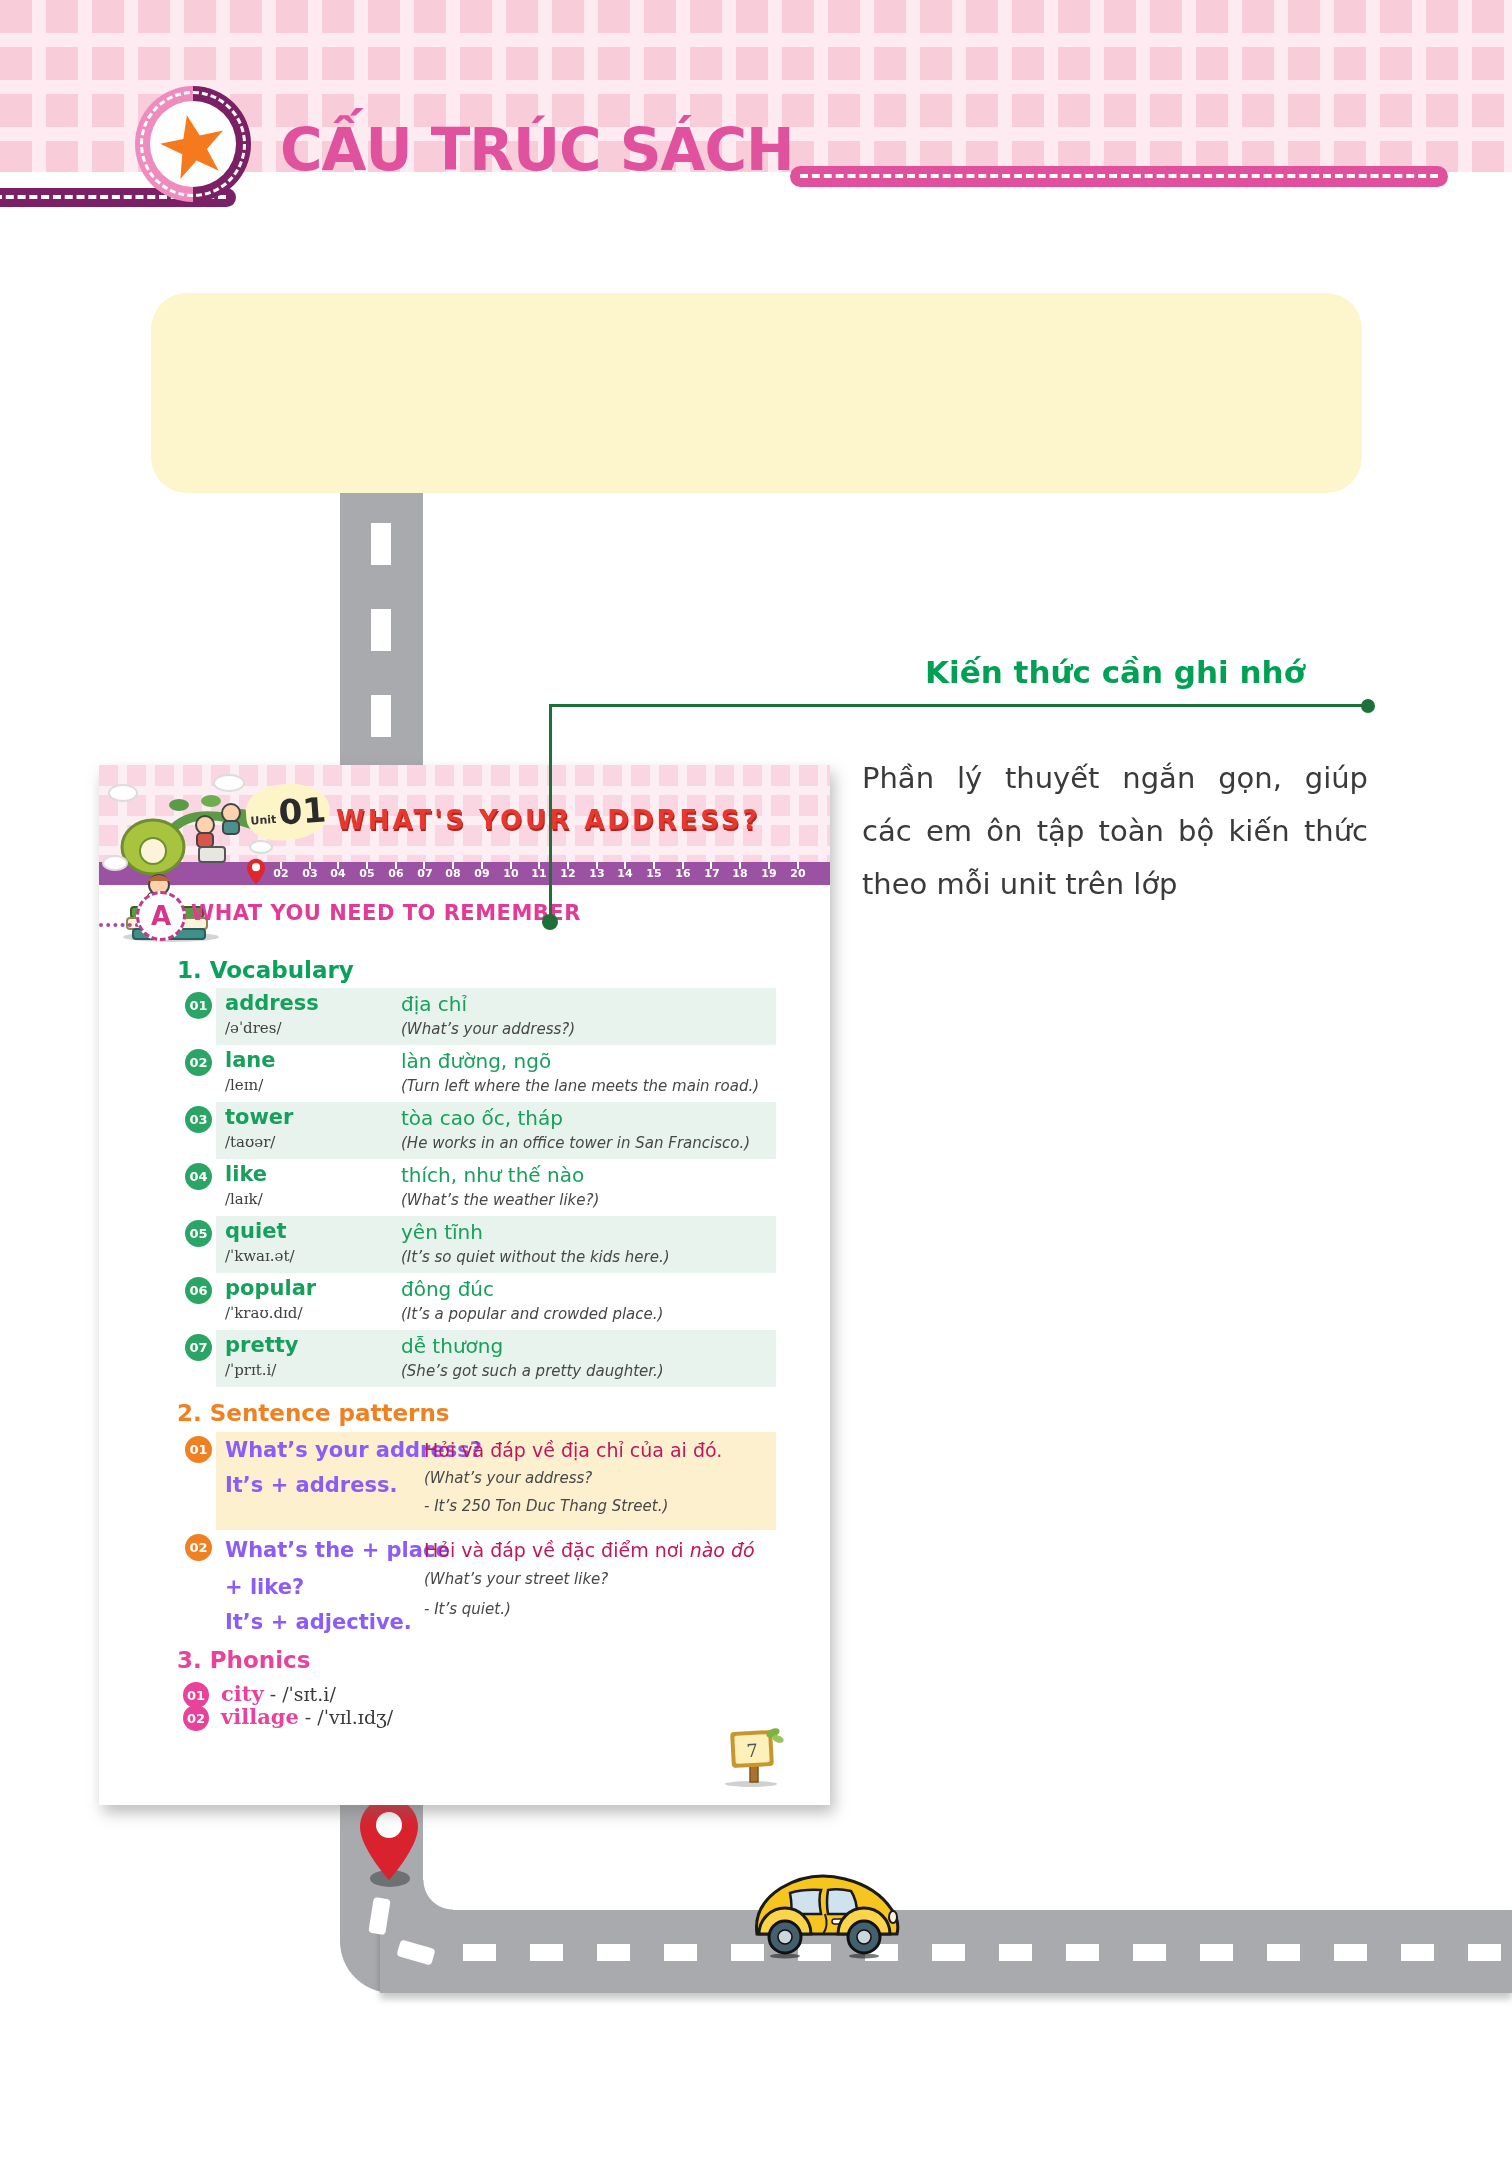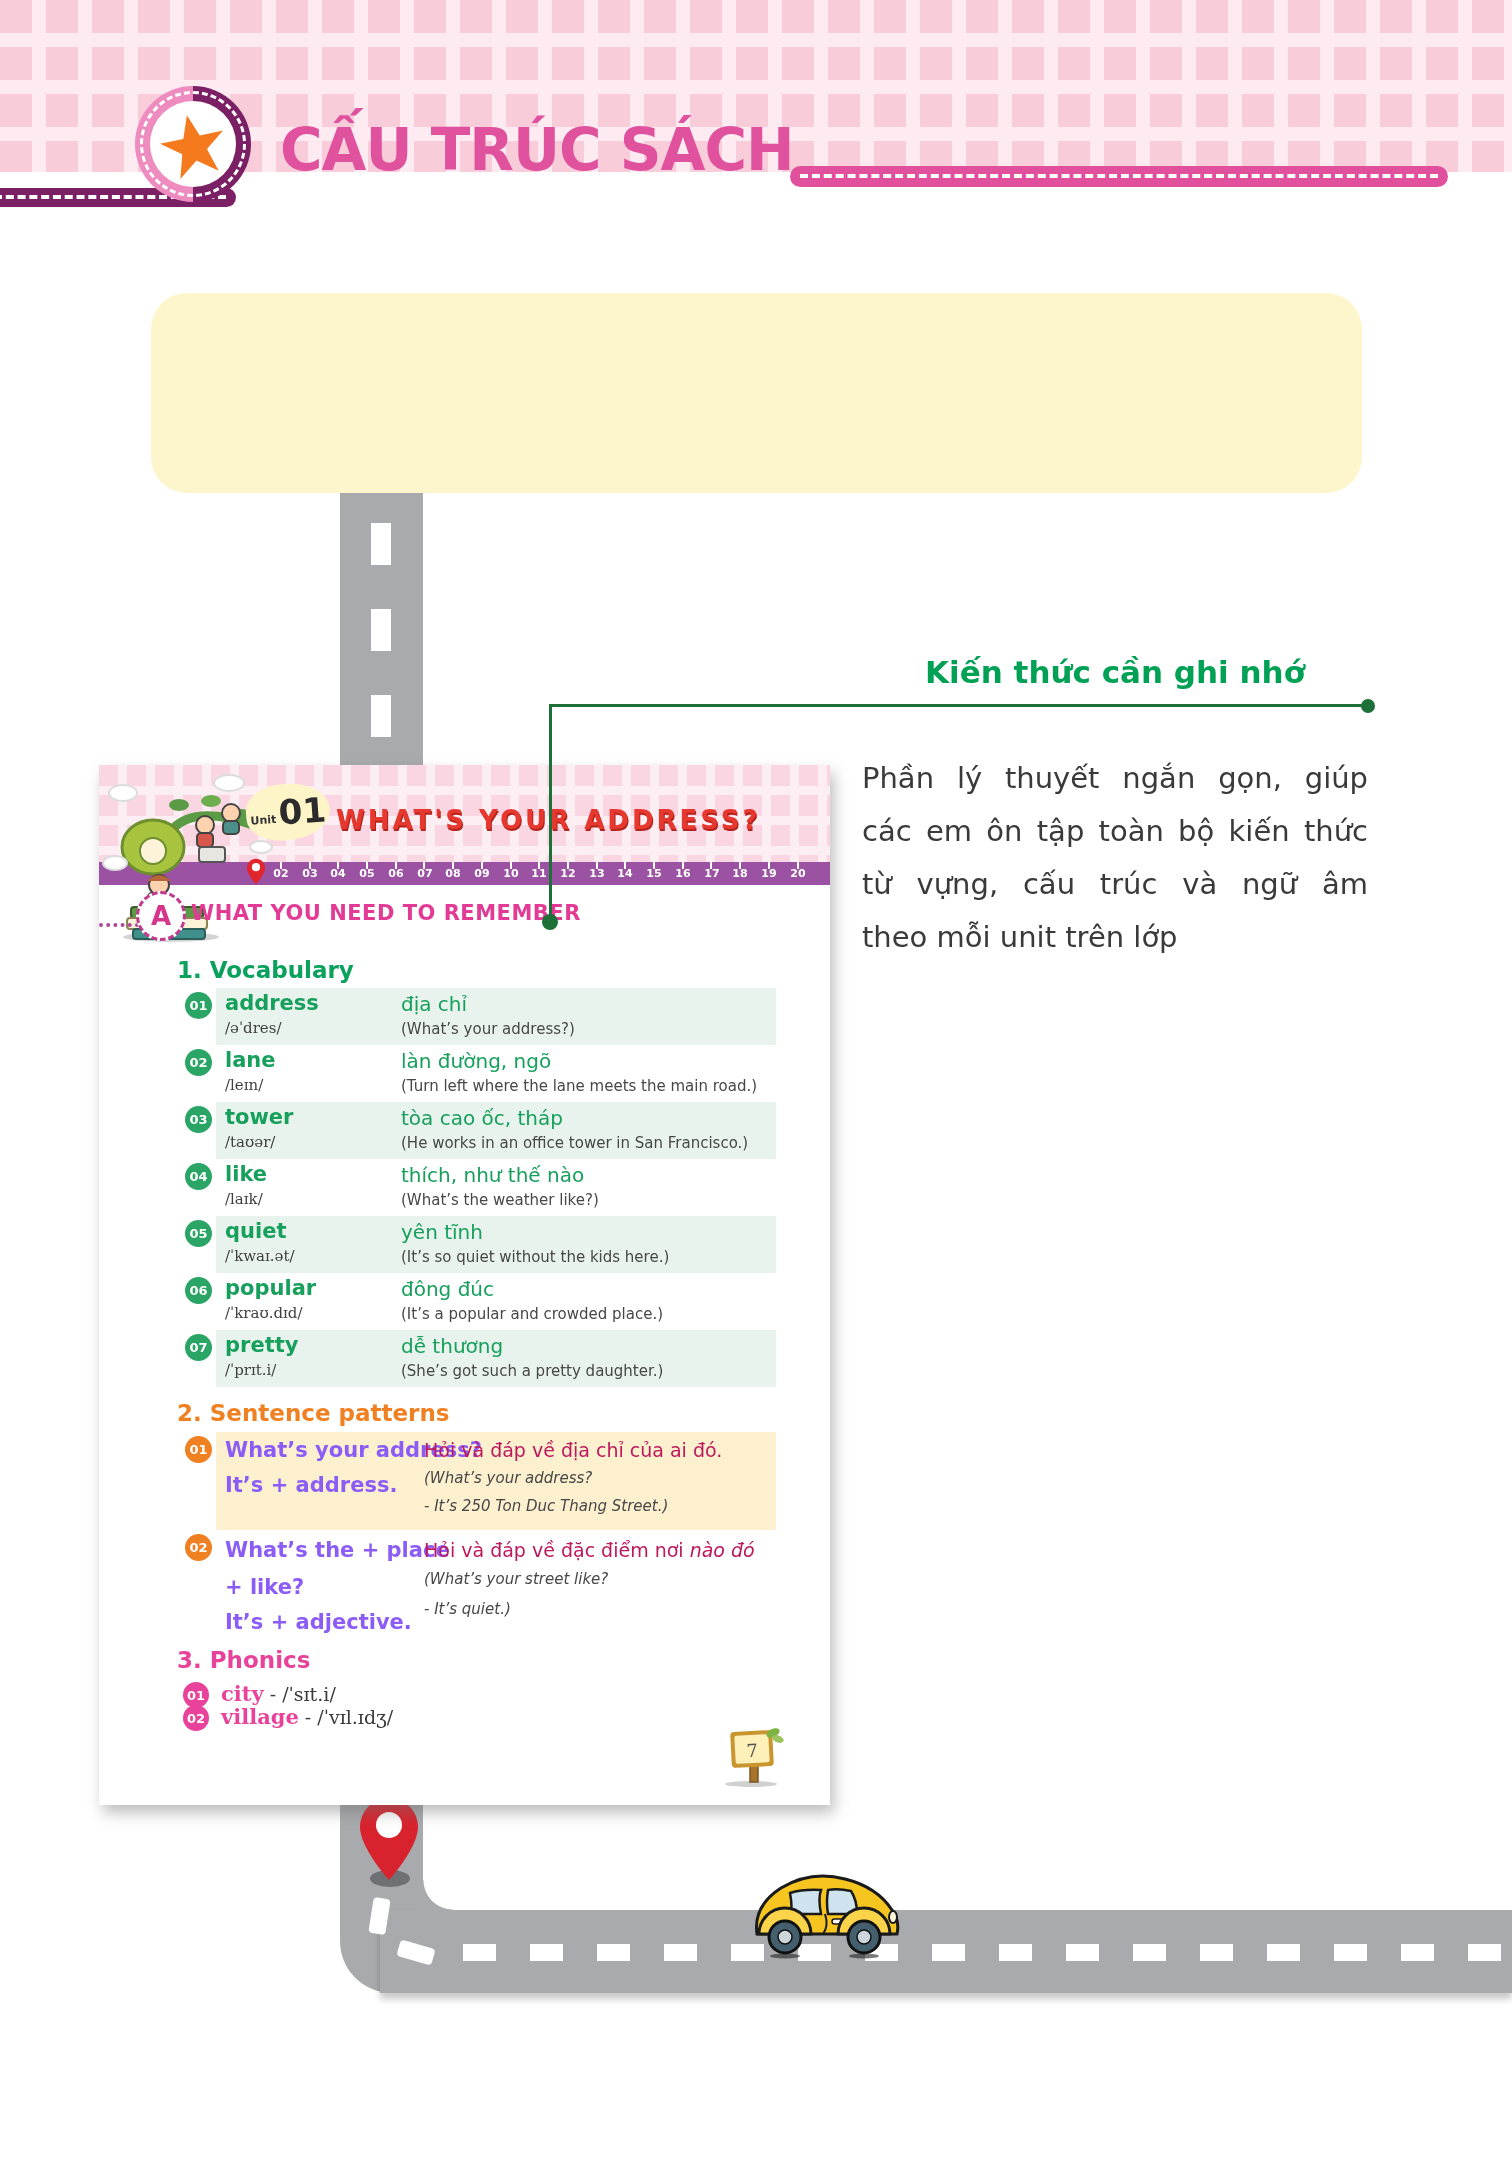--- a/index.html
+++ b/index.html
@@ -83,21 +83,21 @@
 
   .vrow{position:absolute;left:117px;width:560px;height:57px;}
   .vrow.mint{background:#e8f3ed;}
   .badge{position:absolute;left:-31px;top:4px;width:27px;height:27px;border-radius:50%;
     display:flex;align-items:center;justify-content:center;font-size:13px;font-weight:bold;color:#fff;}
   .badge.green{background:#2aa566;}
   .badge.orange{background:#f08122;}
   .vword{position:absolute;left:9px;top:3px;font-size:21px;font-weight:bold;color:#16a05c;}
   .vipa{position:absolute;left:9px;top:31px;font-size:15px;color:#3f3f3f;font-family:"DejaVu Serif","Liberation Serif",serif;}
   .vmean{position:absolute;left:185px;top:4px;font-size:20px;color:#16a05c;}
-  .vex{position:absolute;left:185px;top:32px;font-size:15px;color:#474747;}
+  .vex{position:absolute;left:185px;top:32px;font-size:15px;font-style:italic;color:#474747;}
 
   .sprow{position:absolute;left:117px;width:560px;}
   .sprow.cream{background:#fcf0cf;}
   .spl{position:absolute;left:9px;font-size:21px;font-weight:bold;color:#8b5cf6;white-space:nowrap;}
   .spr{position:absolute;left:208px;font-size:19px;color:#be185d;white-space:nowrap;}
   .spe{position:absolute;left:208px;font-size:15px;font-style:italic;color:#474747;white-space:nowrap;}
 
   .phitem{position:absolute;left:84px;height:28px;}
   .phtext{position:absolute;left:38px;top:0;white-space:nowrap;font-family:"DejaVu Serif","Liberation Serif",serif;}
   .phword{font-size:21px;font-weight:bold;color:#e8429a;}
@@ -143,21 +143,20 @@
   </div>
 
   <div class="abs conn-h"></div>
   <div class="abs conn-v"></div>
   <div class="abs conn-dot-r"></div>
   <div class="abs conn-dot-b"></div>
   <div class="abs callout-heading">Kiến thức cần ghi nhớ</div>
   <div class="abs callout-text">
     <span class="ln">Phần lý thuyết ngắn gọn, giúp</span>
     <span class="ln">các em ôn tập toàn bộ kiến thức</span>
-    <span class="ln">từ vựng, cấu trúc và ngữ âm</span>
     <span class="ln">theo mỗi unit trên lớp</span>
   </div>
 
   <div class="abs page">
     <div class="banner"></div>
     <div class="ruler"></div>
     <span class="rn" style="left:168px">02</span>
     <span class="rn" style="left:197px">03</span>
     <span class="rn" style="left:225px">04</span>
     <span class="rn" style="left:254px">05</span>

